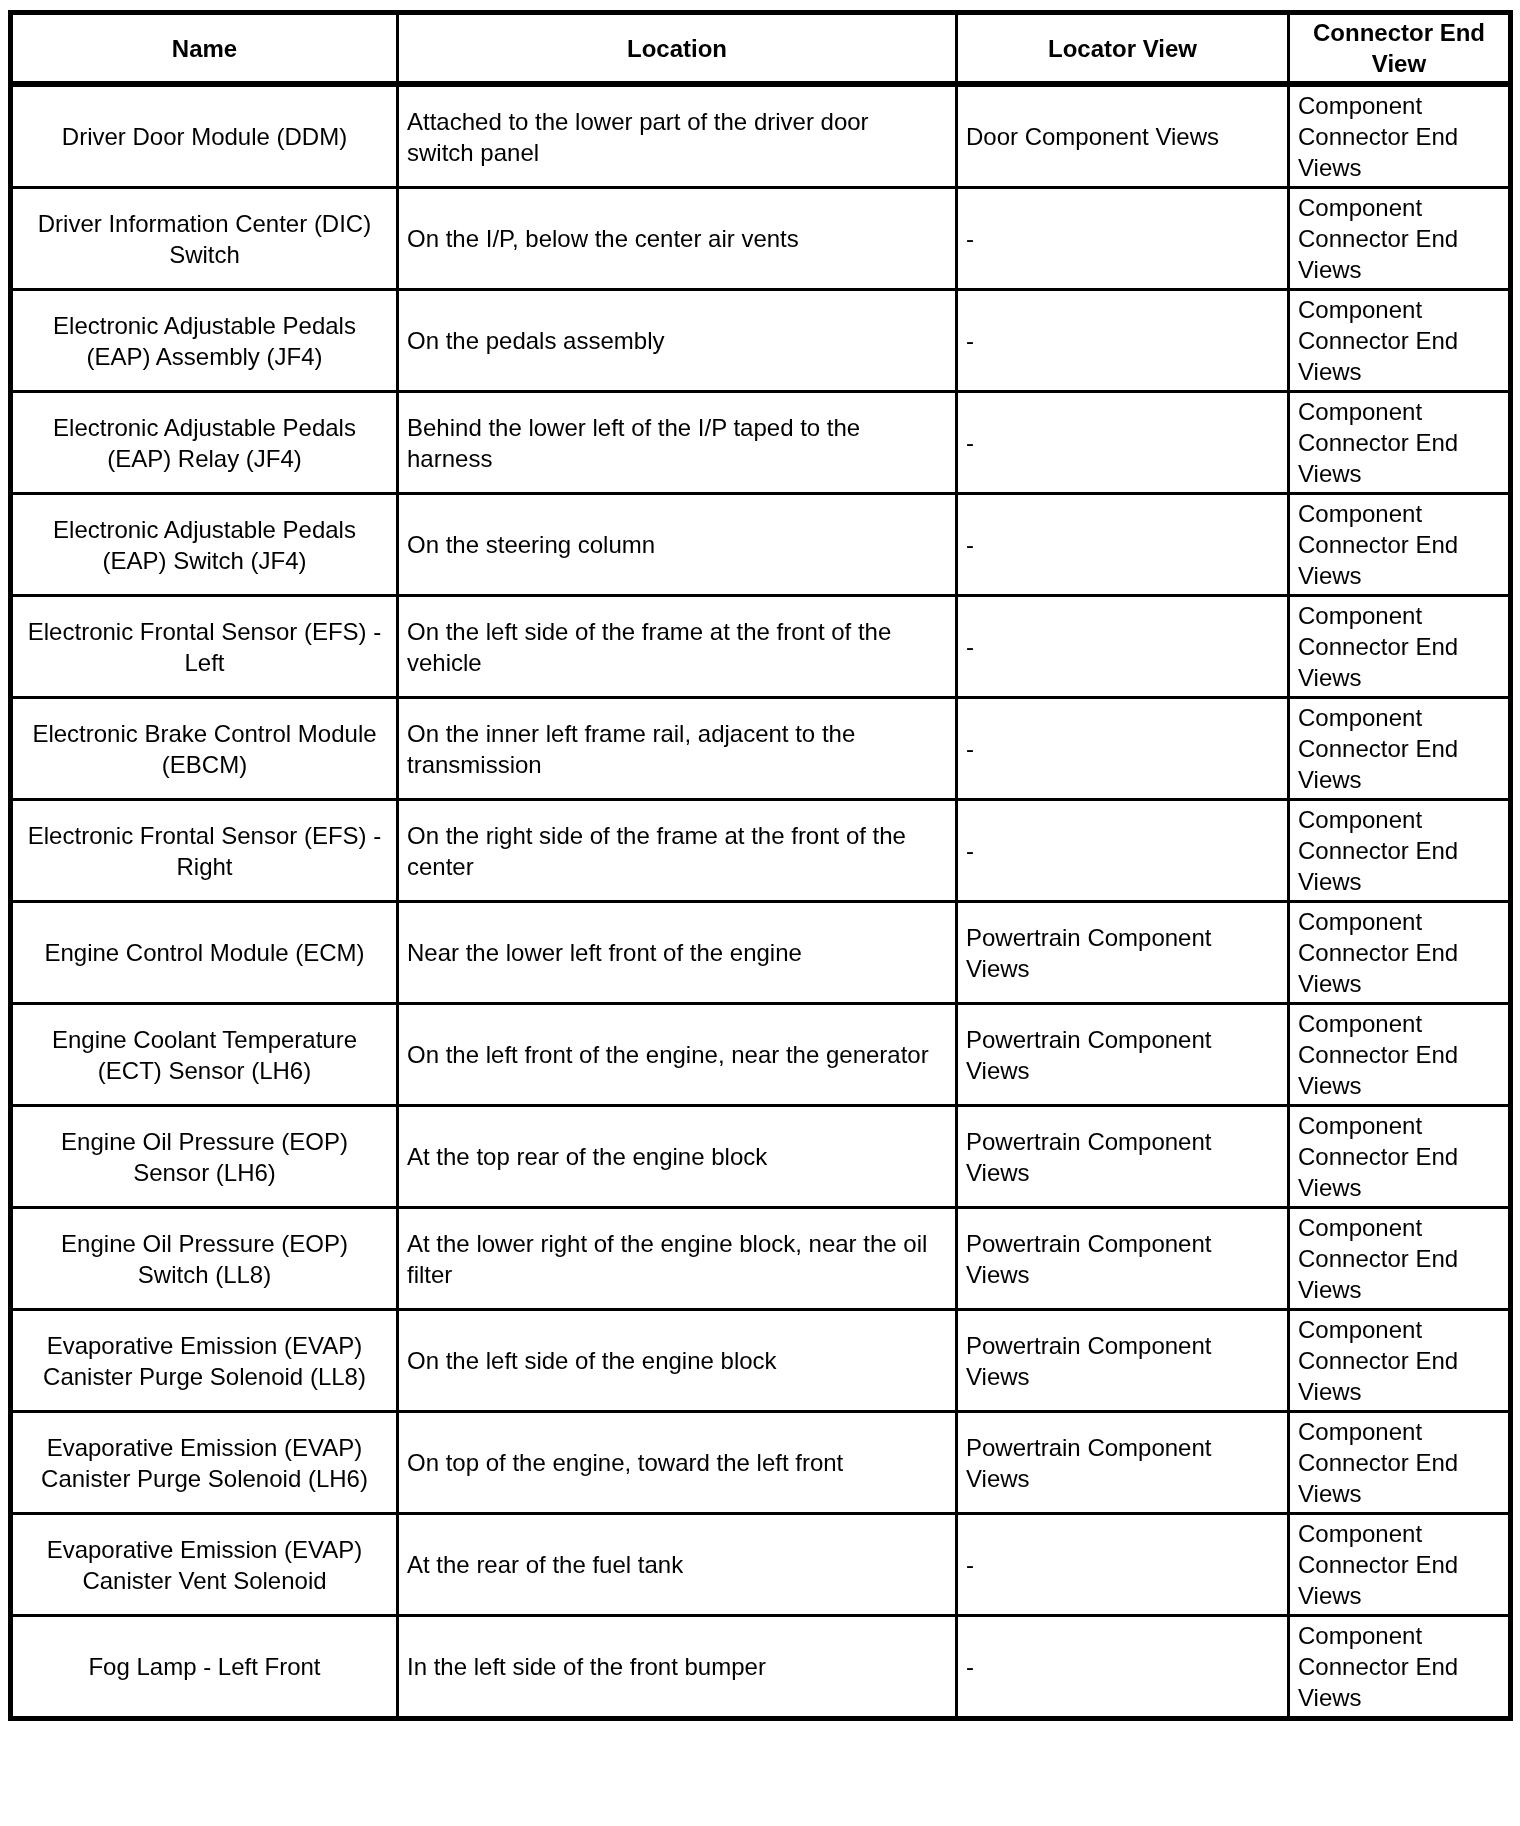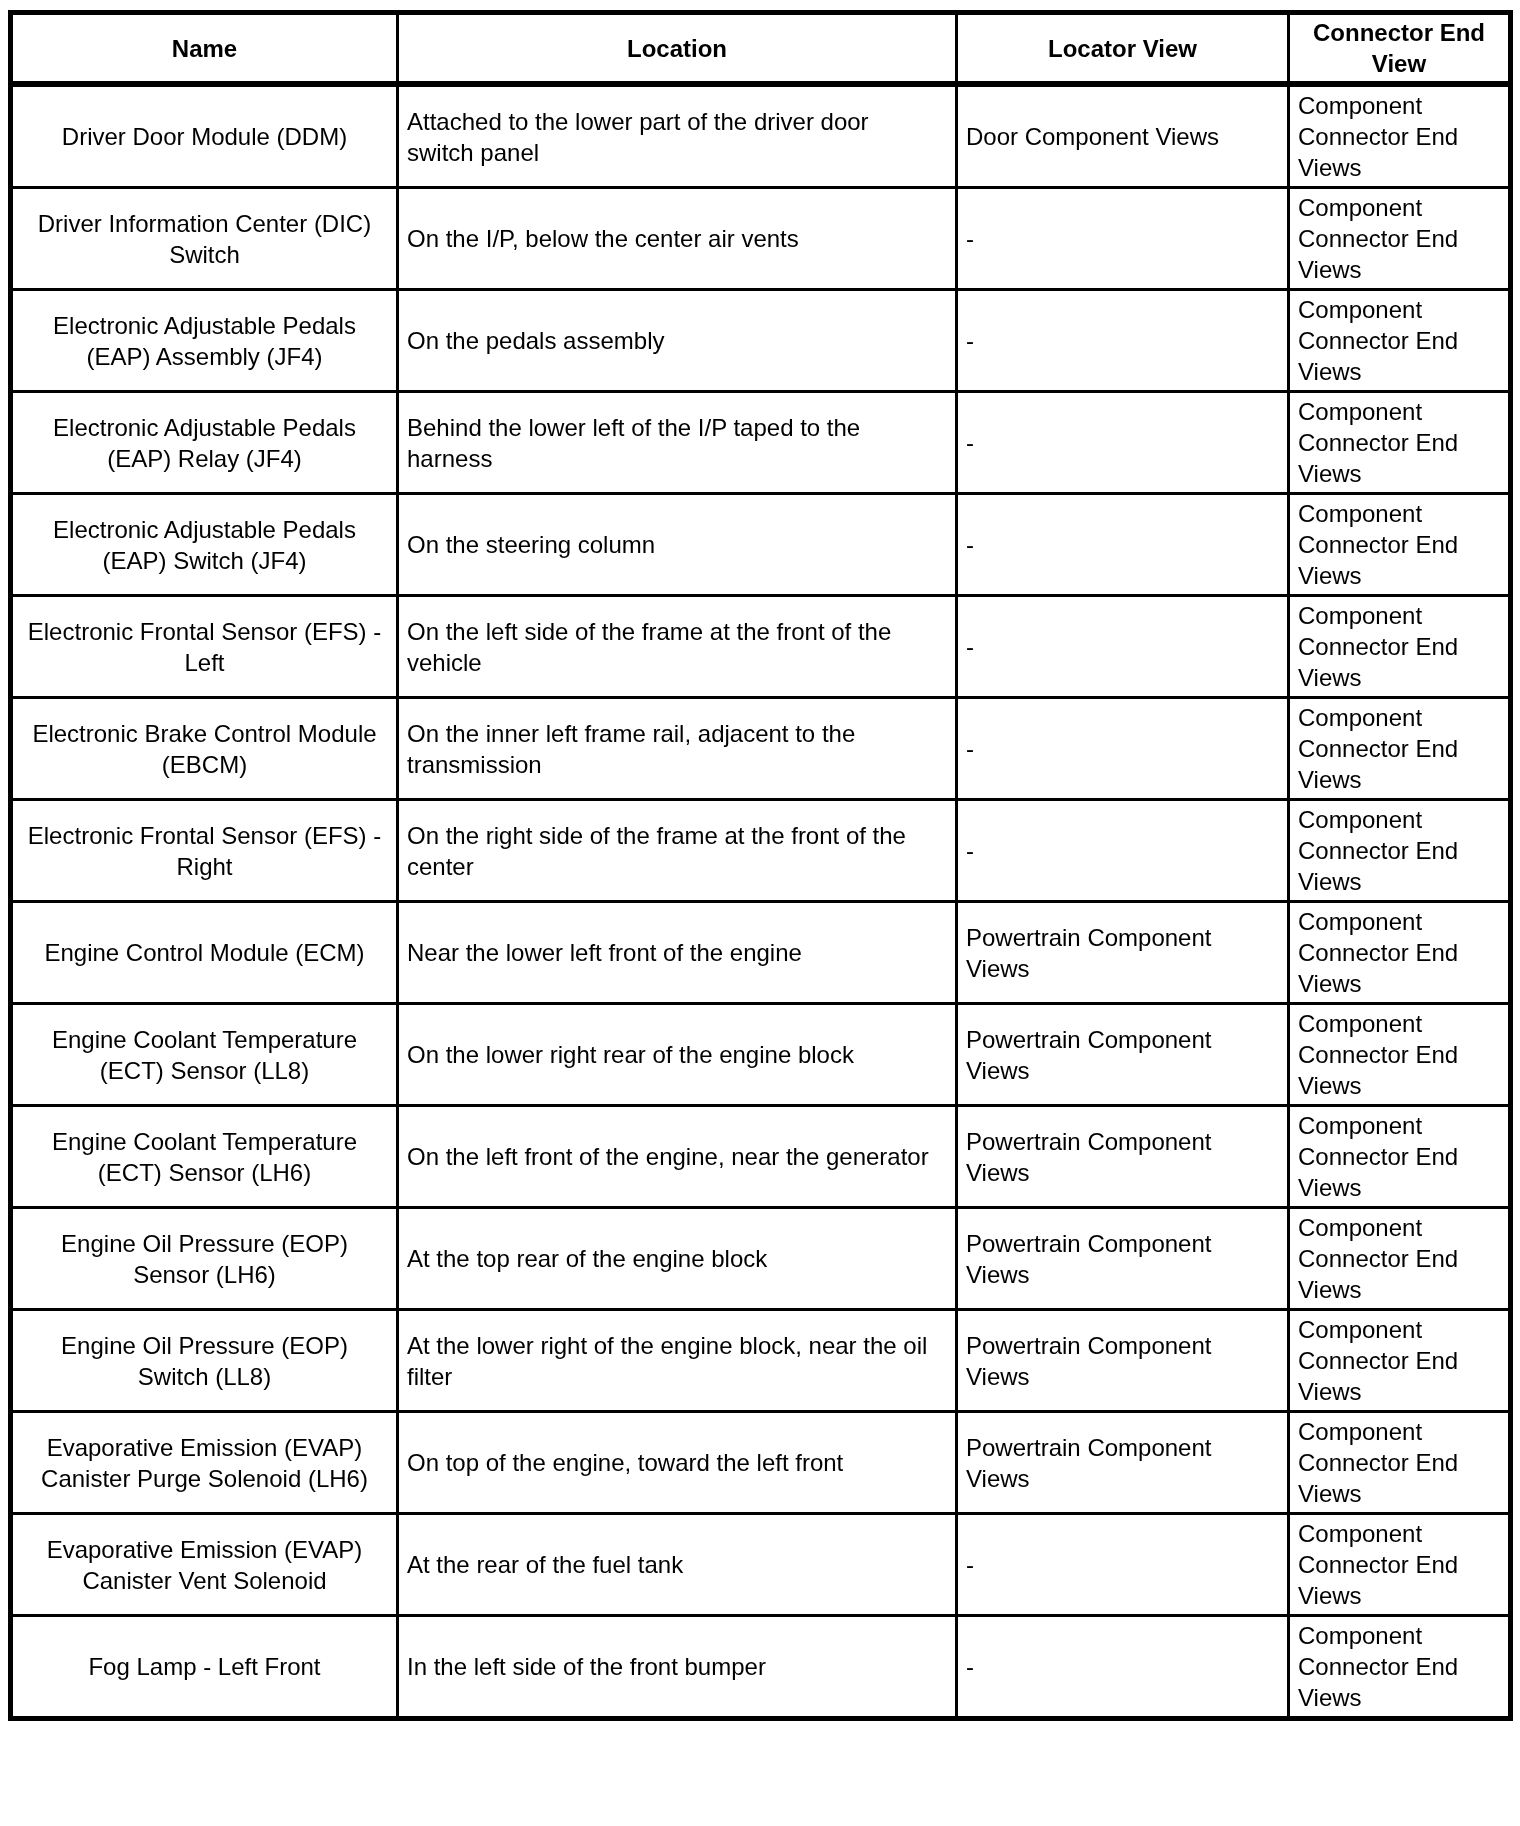--- a/index.html
+++ b/index.html
@@ -216,34 +216,20 @@
       <span class="inner loc-inner">Near the lower left front of the engine</span>
     </td>
     <td class="cell-locator">
       <span class="inner locator-inner">Powertrain Component Views</span>
     </td>
     <td class="cell-conn">
       <span class="inner conn-inner">Component Connector End Views</span>
     </td>
   </tr>
 
-  <tr>
-    <td class="cell-name">
-      <span class="inner name-inner">Engine Coolant Temperature (ECT) Sensor (LL8)</span>
-    </td>
-    <td class="cell-loc">
-      <span class="inner loc-inner">On the lower right rear of the engine block</span>
-    </td>
-    <td class="cell-locator">
-      <span class="inner locator-inner">Powertrain Component Views</span>
-    </td>
-    <td class="cell-conn">
-      <span class="inner conn-inner">Component Connector End Views</span>
-    </td>
-  </tr>
 
   <tr>
     <td class="cell-name">
       <span class="inner name-inner">Engine Coolant Temperature (ECT) Sensor (LH6)</span>
     </td>
     <td class="cell-loc">
       <span class="inner loc-inner">On the left front of the engine, near the generator</span>
     </td>
     <td class="cell-locator">
       <span class="inner locator-inner">Powertrain Component Views</span>
@@ -276,20 +262,34 @@
       <span class="inner loc-inner">At the lower right of the engine block, near the oil filter</span>
     </td>
     <td class="cell-locator">
       <span class="inner locator-inner">Powertrain Component Views</span>
     </td>
     <td class="cell-conn">
       <span class="inner conn-inner">Component Connector End Views</span>
     </td>
   </tr>
 
+  <tr>
+    <td class="cell-name">
+      <span class="inner name-inner">Evaporative Emission (EVAP) Canister Purge Solenoid (LL8)</span>
+    </td>
+    <td class="cell-loc">
+      <span class="inner loc-inner">On the left side of the engine block</span>
+    </td>
+    <td class="cell-locator">
+      <span class="inner locator-inner">Powertrain Component Views</span>
+    </td>
+    <td class="cell-conn">
+      <span class="inner conn-inner">Component Connector End Views</span>
+    </td>
+  </tr>
 
   <tr>
     <td class="cell-name">
       <span class="inner name-inner">Evaporative Emission (EVAP) Canister Purge Solenoid (LH6)</span>
     </td>
     <td class="cell-loc">
       <span class="inner loc-inner">On top of the engine, toward the left front</span>
     </td>
     <td class="cell-locator">
       <span class="inner locator-inner">Powertrain Component Views</span>

